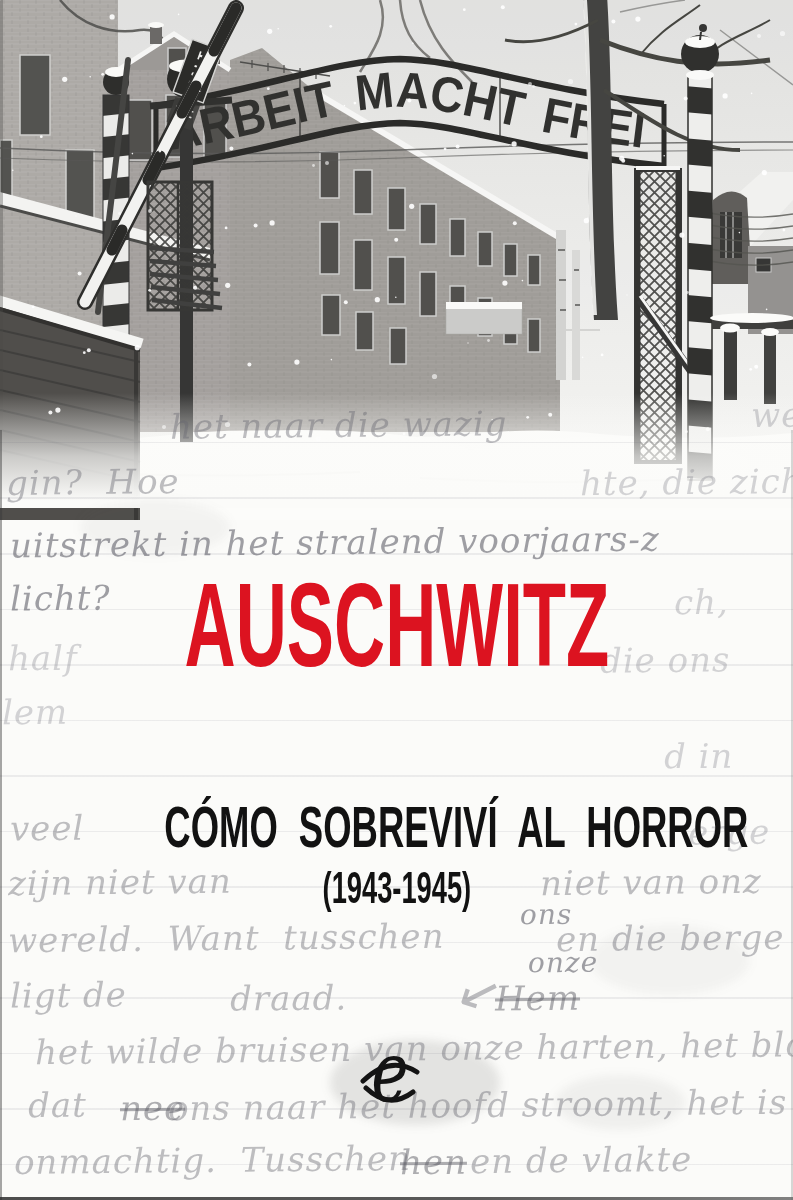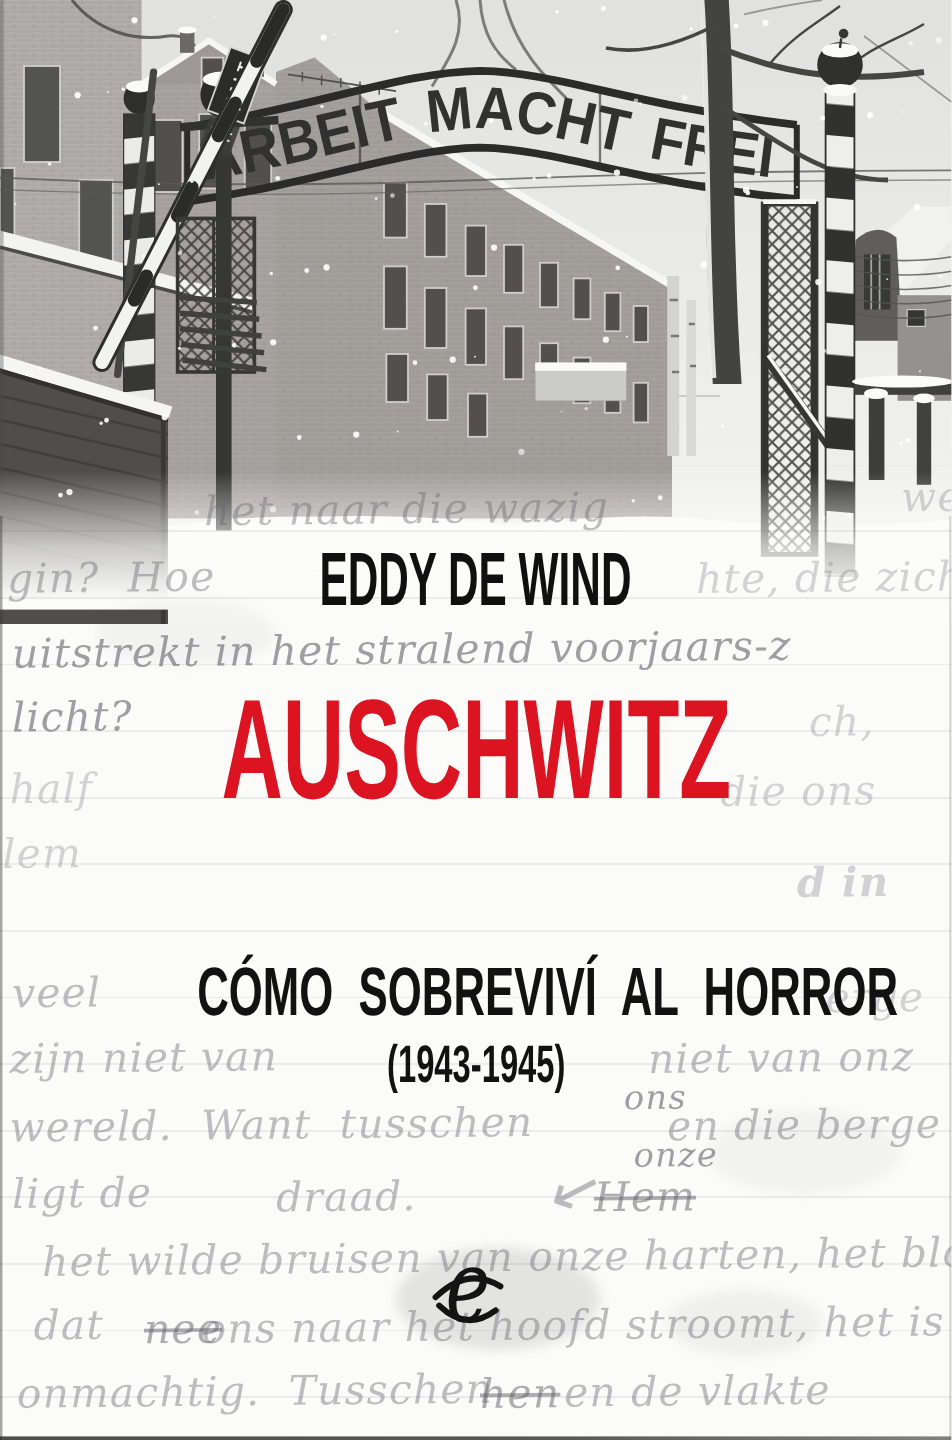--- a/index.html
+++ b/index.html
@@ -396,44 +396,41 @@
   <span class="hw" style="left:170px;top:405px;">het naar die wazig</span>
   <span class="hw lt" style="left:712px;top:395px;padding-left:39px;">we</span>
   <span class="hw" style="left:6px;top:462px;">gin?&nbsp; Hoe</span>
   <span class="hw lt" style="left:580px;top:462px;">hte, die zich</span>
   <span class="hw d" style="left:10px;top:522px;">uitstrekt in het stralend voorjaars-z</span>
   <span class="hw d" style="left:10px;top:578px;">licht?</span>
   <span class="hw lt" style="left:628px;top:582px;margin-left:46px;">ch,</span>
   <span class="hw lt" style="left:8px;top:638px;">half</span>
   <span class="hw lt" style="left:600px;top:640px;">die ons</span>
   <span class="hw lt" style="left:2px;top:692px;">lem</span>
-  <span class="hw lt" style="left:664px;top:716px;font-weight:bold;">d in</span>
+  <span class="hw lt" style="left:664px;top:736px;">d in</span>
   <span class="hw" style="left:10px;top:808px;">veel</span>
   <span class="hw lt" style="left:688px;top:812px;">erge</span>
   <span class="hw" style="left:8px;top:862px;">zijn niet van</span>
   <span class="hw" style="left:540px;top:862px;">niet van onz</span>
   <span class="hw" style="left:8px;top:918px;">wereld.&nbsp; Want&nbsp; tusschen</span>
   <span class="hw" style="left:556px;top:918px;">en die berge</span>
   <span class="hw small d" style="left:520px;top:898px;">ons</span>
   <span class="hw" style="left:10px;top:975px;">ligt de</span>
   <span class="hw" style="left:230px;top:978px;">draad.</span>
   <span class="hw strike" style="left:495px;top:978px;">Hem</span>
   <span class="hw small d" style="left:528px;top:946px;">onze</span>
   <span class="hw-arrow" style="left:458px;top:962px;">↙</span>
   <span class="hw" style="left:35px;top:1028px;">het wilde bruisen van onze harten, het bloed</span>
   <span class="hw" style="left:28px;top:1085px;">dat</span>
   <span class="hw strike" style="left:96px;top:1088px;margin-left:24px;">nee</span>
   <span class="hw" style="left:168px;top:1085px;">ons naar het hoofd stroomt, het is</span>
   <span class="hw" style="left:14px;top:1140px;">onmachtig.&nbsp; Tusschen</span>
   <span class="hw strike" style="left:400px;top:1142px;">hen</span>
   <span class="hw" style="left:470px;top:1140px;">en de vlakte</span>
 
-  <div class="line author">
-    <span class="condx">EDDY DE WIND</span>
-  </div>
   <div class="line title title1">
     <span class="condx">AUSCHWITZ</span>
   </div>
   <div class="line subtitle">
     <span class="condx">CÓMO SOBREVIVÍ AL HORROR</span>
   </div>
   <div class="line years">
     <span class="condx">(1943-1945)</span>
   </div>
 

